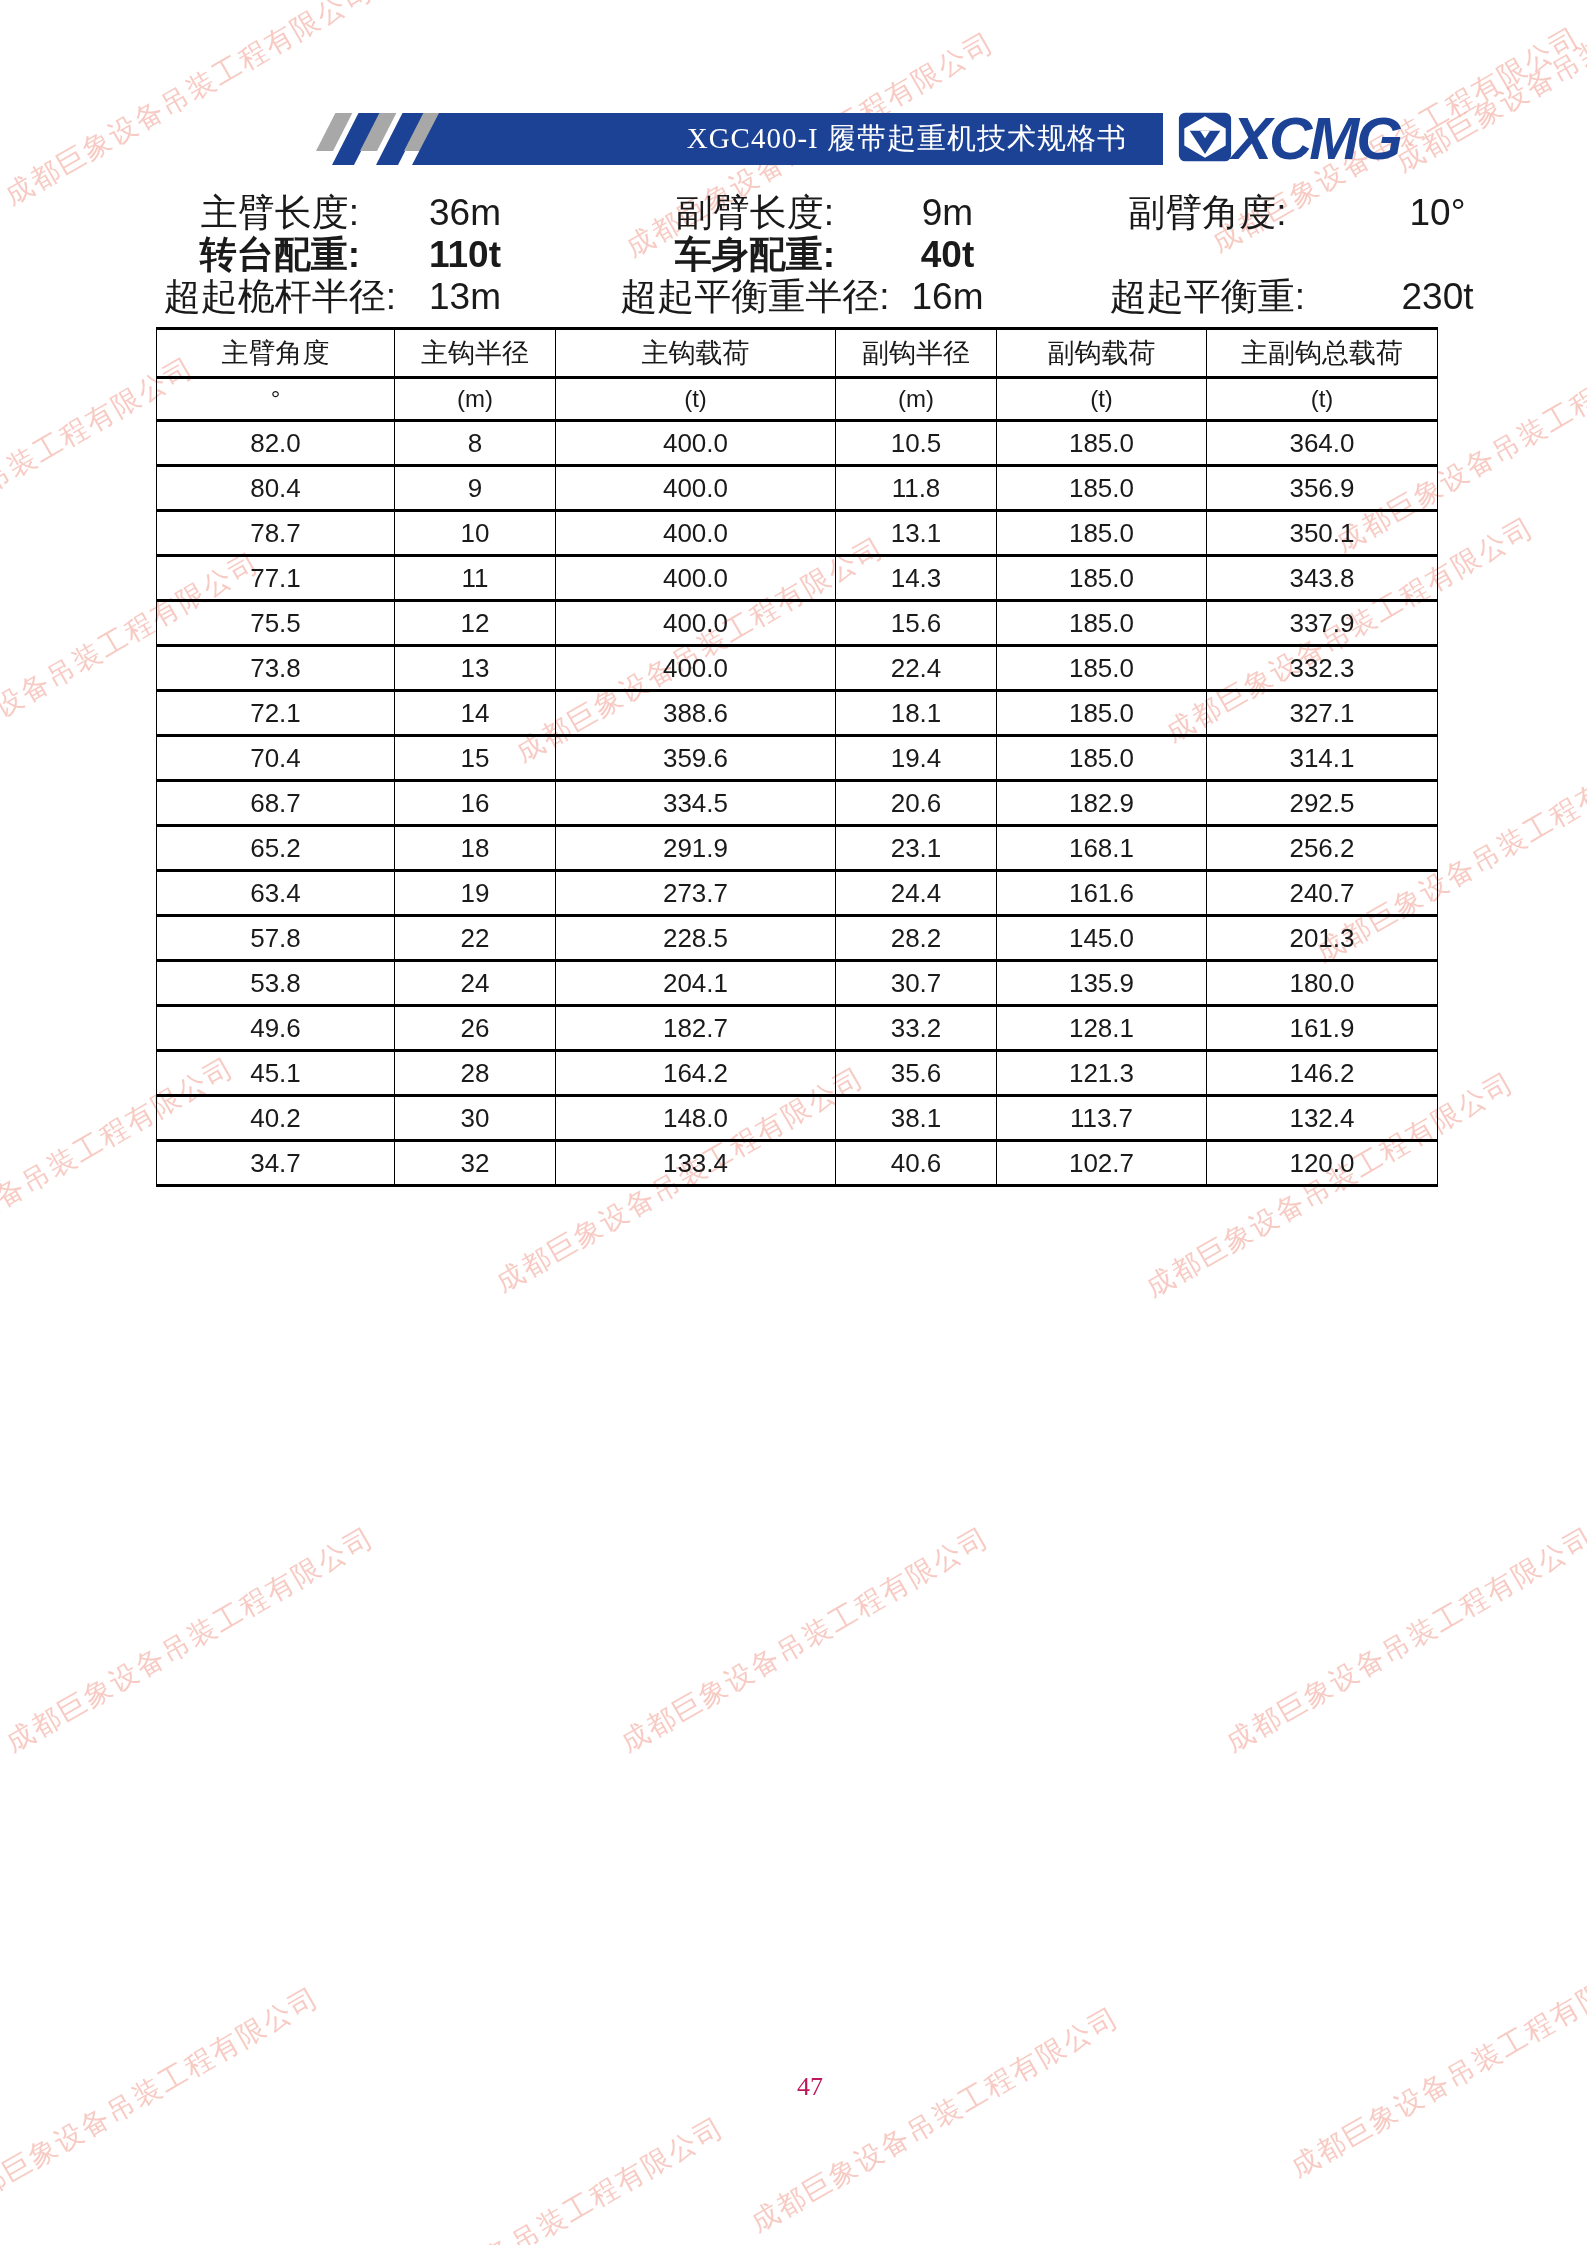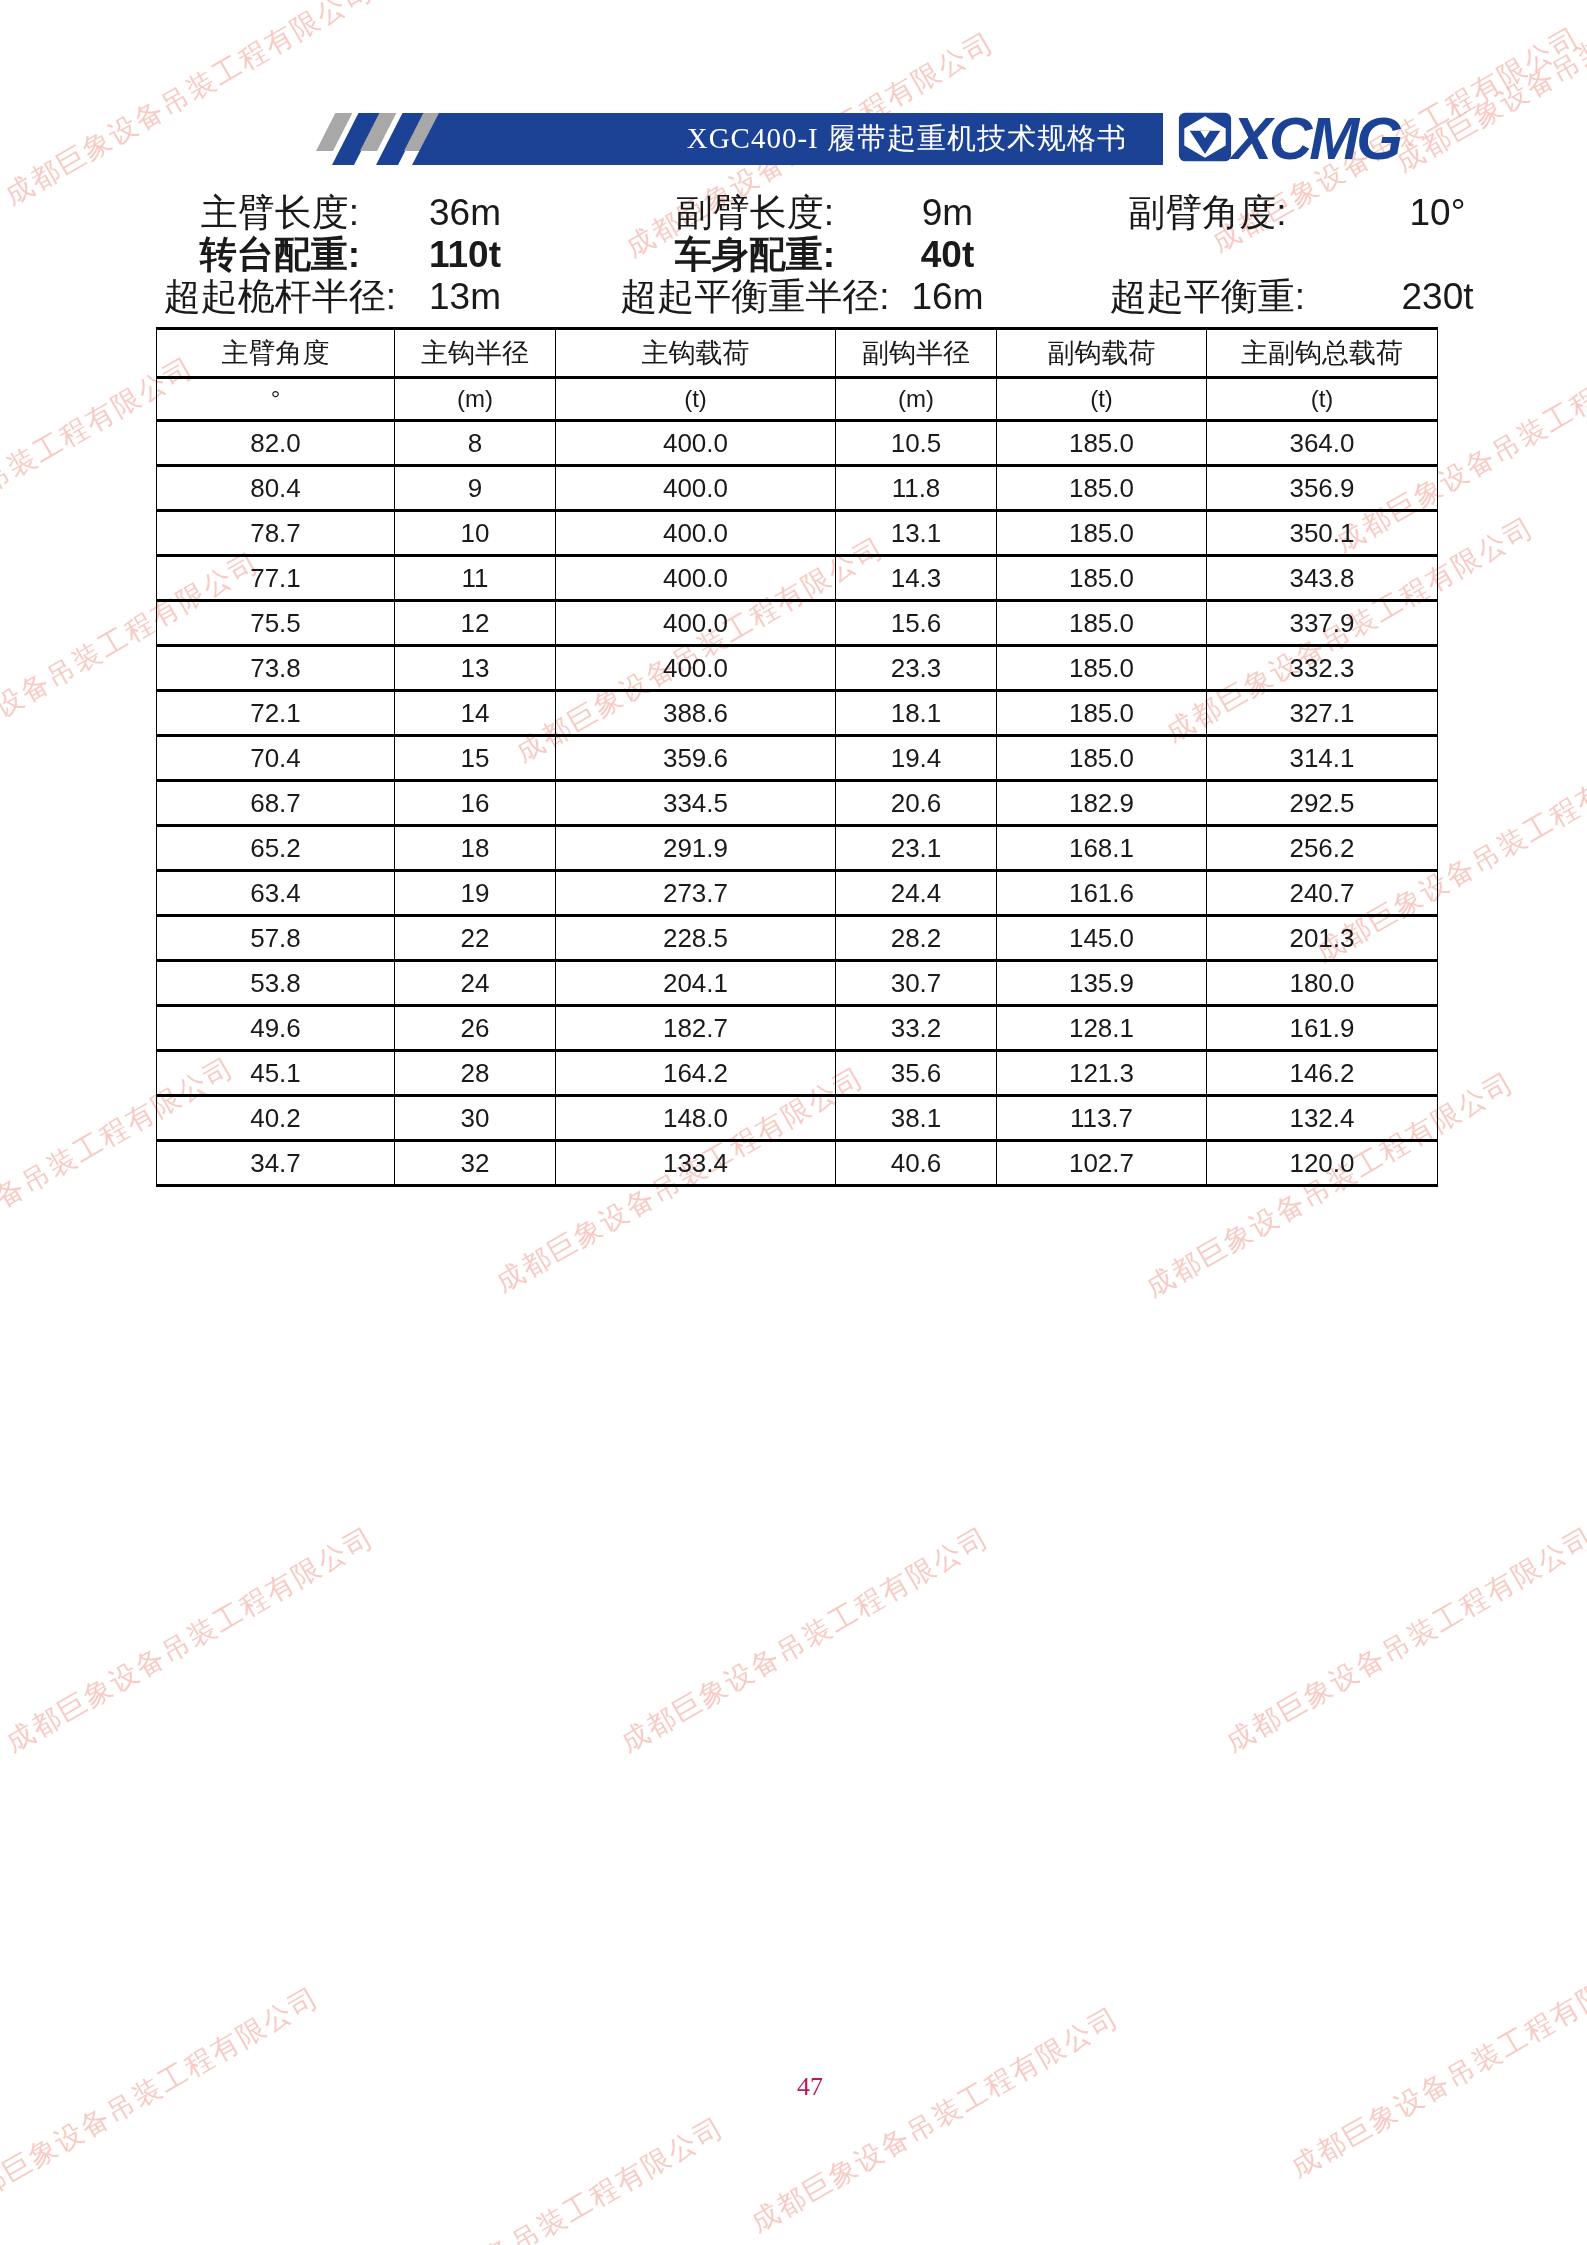--- a/index.html
+++ b/index.html
@@ -202,21 +202,21 @@
         <td>12</td>
         <td>400.0</td>
         <td>15.6</td>
         <td>185.0</td>
         <td>337.9</td>
       </tr>
       <tr>
         <td>73.8</td>
         <td>13</td>
         <td>400.0</td>
-        <td>23.3</td>
+        <td>22.4</td>
         <td>185.0</td>
         <td>332.3</td>
       </tr>
       <tr>
         <td>72.1</td>
         <td>14</td>
         <td>388.6</td>
         <td>18.1</td>
         <td>185.0</td>
         <td>327.1</td>

